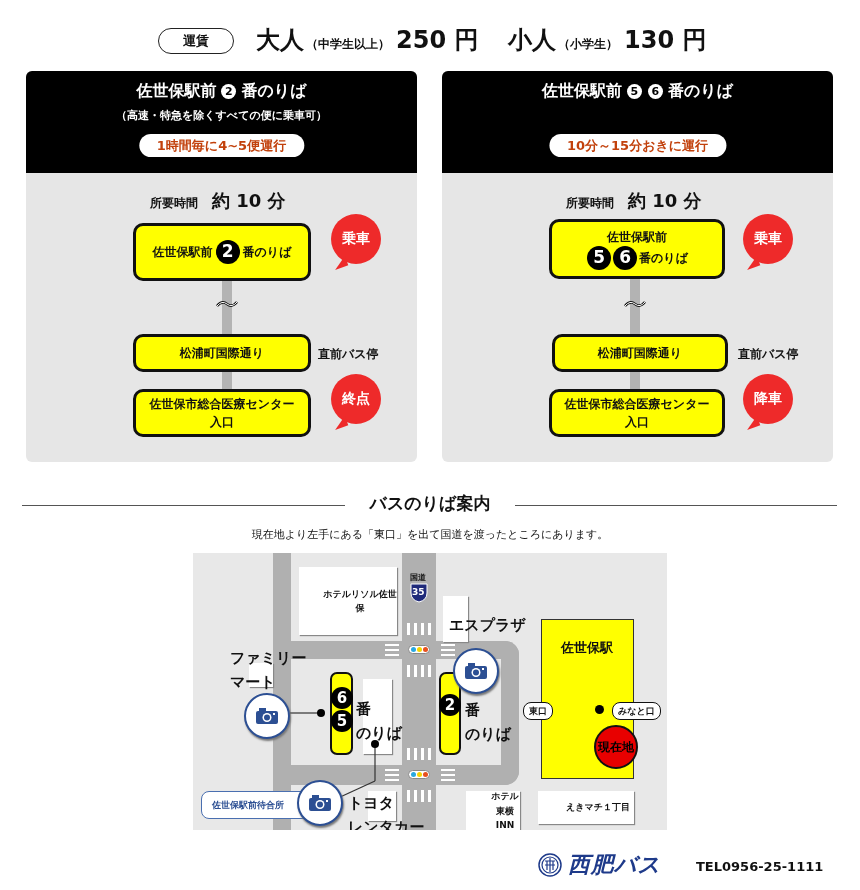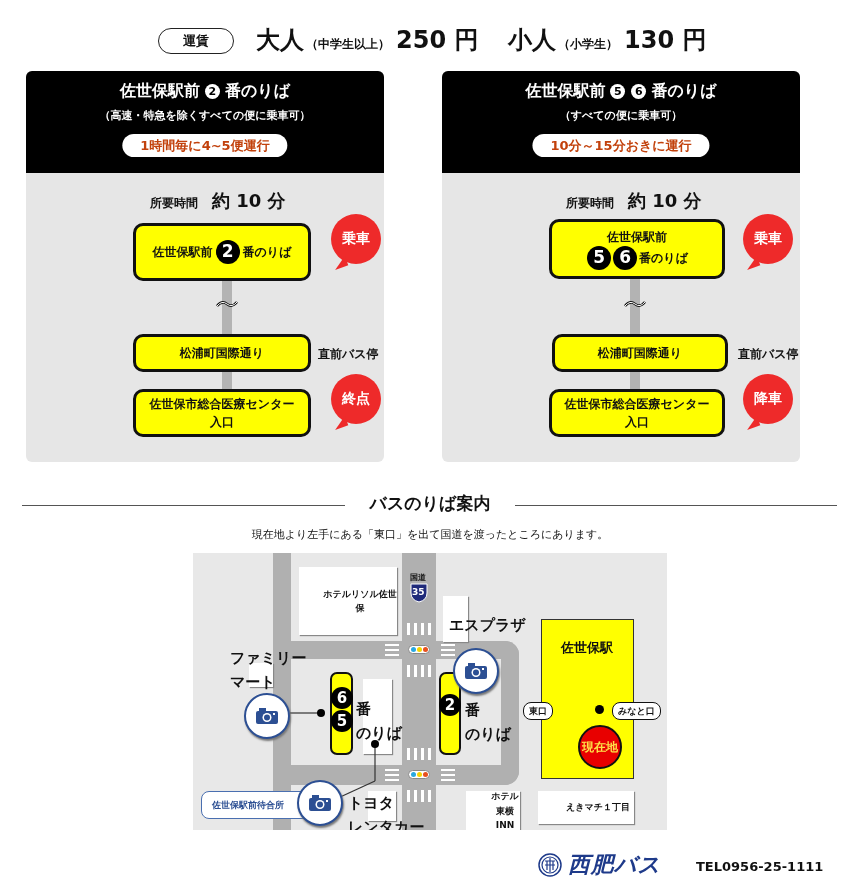--- a/index.html
+++ b/index.html
@@ -6,21 +6,21 @@
   html, body { width: 860px; height: 890px; background: #ffffff; overflow: hidden; }
   body { position: relative; font-family: "DejaVu Sans", "Liberation Sans", sans-serif; color: #111; }
   .abs { position: absolute; }
 
   
   .fare-badge { left: 158px; top: 28px; width: 76px; height: 26px; border: 1.5px solid #222; border-radius: 13px; font-size: 13px; font-weight: bold; display:flex; align-items:center; justify-content:center; }
   .fare-text { top: 24px; font-weight: bold; font-size: 24px; white-space: nowrap; display:flex; align-items: baseline; }
   .fare-text .small { font-size: 12px; font-weight: bold; margin: 0 6px 0 2px; }
 
   
-  .panel { top: 71px; width: 358px; height: 391px; background: #e6e6e6; border-radius: 6px; overflow: hidden; }
+  .panel { top: 71px; width: 391px; height: 391px; background: #e6e6e6; border-radius: 6px; overflow: hidden; }
   .panel-head { position: absolute; left:0; top:0; width:100%; height: 102px; background: #000; color: #fff; text-align: center; }
   .ph-title { position:absolute; left:0; right:0; top: 10px; font-size: 16px; font-weight: bold; display:flex; justify-content:center; align-items:center; gap:4px; }
   .ph-sub { position:absolute; left:0; right:0; top: 37px; font-size: 11px; font-weight: bold; }
   .ph-pill { position:absolute; left:50%; transform:translateX(-50%); top: 63px; height: 23px; padding: 0 18px; background:#fff; color:#c2410c; border-radius: 12px; font-size: 13px; font-weight:bold; display:flex; align-items:center; white-space:nowrap; }
   .numdot { display:inline-flex; width: 15px; height: 15px; border-radius:50%; background:#fff; color:#000; font-size: 11px; font-weight:bold; align-items:center; justify-content:center; margin: 0 1px; }
 
   .dur { position:absolute; top: 118px; display:flex; align-items:baseline; gap: 14px; white-space:nowrap; }
   .dur .lbl { font-size: 12px; font-weight: bold; }
   .dur .val { font-size: 18px; font-weight: bold; }
 
@@ -49,21 +49,21 @@
   .zebra-h { position:absolute; display:flex; flex-direction:column; gap: 3px; }
   .zebra-h span { display:block; width: 14px; height: 2px; background:#fff; }
   .signal { position:absolute; width: 22px; height: 9px; border-radius: 5px; background:#fff; border:1px solid #888; display:flex; align-items:center; justify-content:center; gap:1px; }
   .signal i { display:block; width: 5px; height: 5px; border-radius:50%; }
   .busstop { position:absolute; background:#ffff00; border: 2px solid #111; border-radius: 7px; }
   .mapnum { position:absolute; width: 22px; height: 22px; border-radius: 50%; background:#000; color:#fff; font-size: 15px; font-weight:bold; display:flex; align-items:center; justify-content:center; }
   .cam { position:absolute; width: 46px; height: 46px; border-radius:50%; background:#fff; border: 2px solid #2c4f93; box-shadow: 1px 2px 2px #777; display:flex; align-items:center; justify-content:center; }
   .dot { position:absolute; width: 8px; height: 8px; border-radius:50%; background:#000; }
   .station { position:absolute; background:#ffff00; border: 1px solid #333; }
   .pill-label { position:absolute; background:#fff; border: 1.5px solid #111; border-radius: 8px; font-size: 9px; font-weight:bold; padding: 8px 5px; height: 14px; display:flex; align-items:center; white-space:nowrap; }
-  .here { position:absolute; width: 44px; height: 44px; border-radius:50%; background:#e80000; border: 2px solid #111; color:#fde047; font-weight:bold; font-size: 12px; display:flex; align-items:center; justify-content:center; }
+  .here { position:absolute; width: 44px; height: 44px; border-radius:50%; background:#e80000; border: 2px solid #111; color:#000000; font-weight:bold; font-size: 12px; display:flex; align-items:center; justify-content:center;margin-left:16px; }
   .waiting { position:absolute; left: 8px; top: 238px; width: 110px; height: 28px; background:#fff; border: 1px solid #4a6fb0; border-radius: 8px; color: #2c4f93; font-size: 9px; font-weight: bold; display:flex; align-items:center; padding-left: 10px; }
 
   
   .logo { left: 538px; top: 850px; display:flex; align-items:center; gap: 6px; color: #1e3a8a; }
   .logo .txt { font-size: 22px; font-weight: bold; font-style: italic; letter-spacing: 1px; }
   .tel { left: 696px; top: 859px; font-size: 13px; font-weight:bold; }
 </style>
 </head>
 <body>
 
@@ -116,21 +116,20 @@
 </div>
 
 <div class="abs panel" style="left:442px;">
   <div class="panel-head">
     <div class="ph-title">
       <span>佐世保駅前</span>
       <span class="numdot">5</span>
       <span class="numdot">6</span>
       <span>番のりば</span>
     </div>
-    <div class="ph-sub">（すべての便に乗車可）</div>
     <div class="ph-pill">10分～15分おきに運行</div>
   </div>
   <div class="dur" style="left:124px;">
     <span class="lbl">所要時間</span>
     <span class="val">約 10 分</span>
   </div>
   <div class="route-line" style="left:188px; top:200px; height:130px;"></div>
   <svg class="squiggle" style="left:182px; top:228px;" viewBox="0 0 22 10">
       <path d="M1 7 Q6 1 11 5 T21 3" stroke="#111" stroke-width="2.5" fill="none"></path>
       <path d="M1 7 Q6 1 11 5 T21 3" stroke="#fff" stroke-width="1" fill="none"></path>

